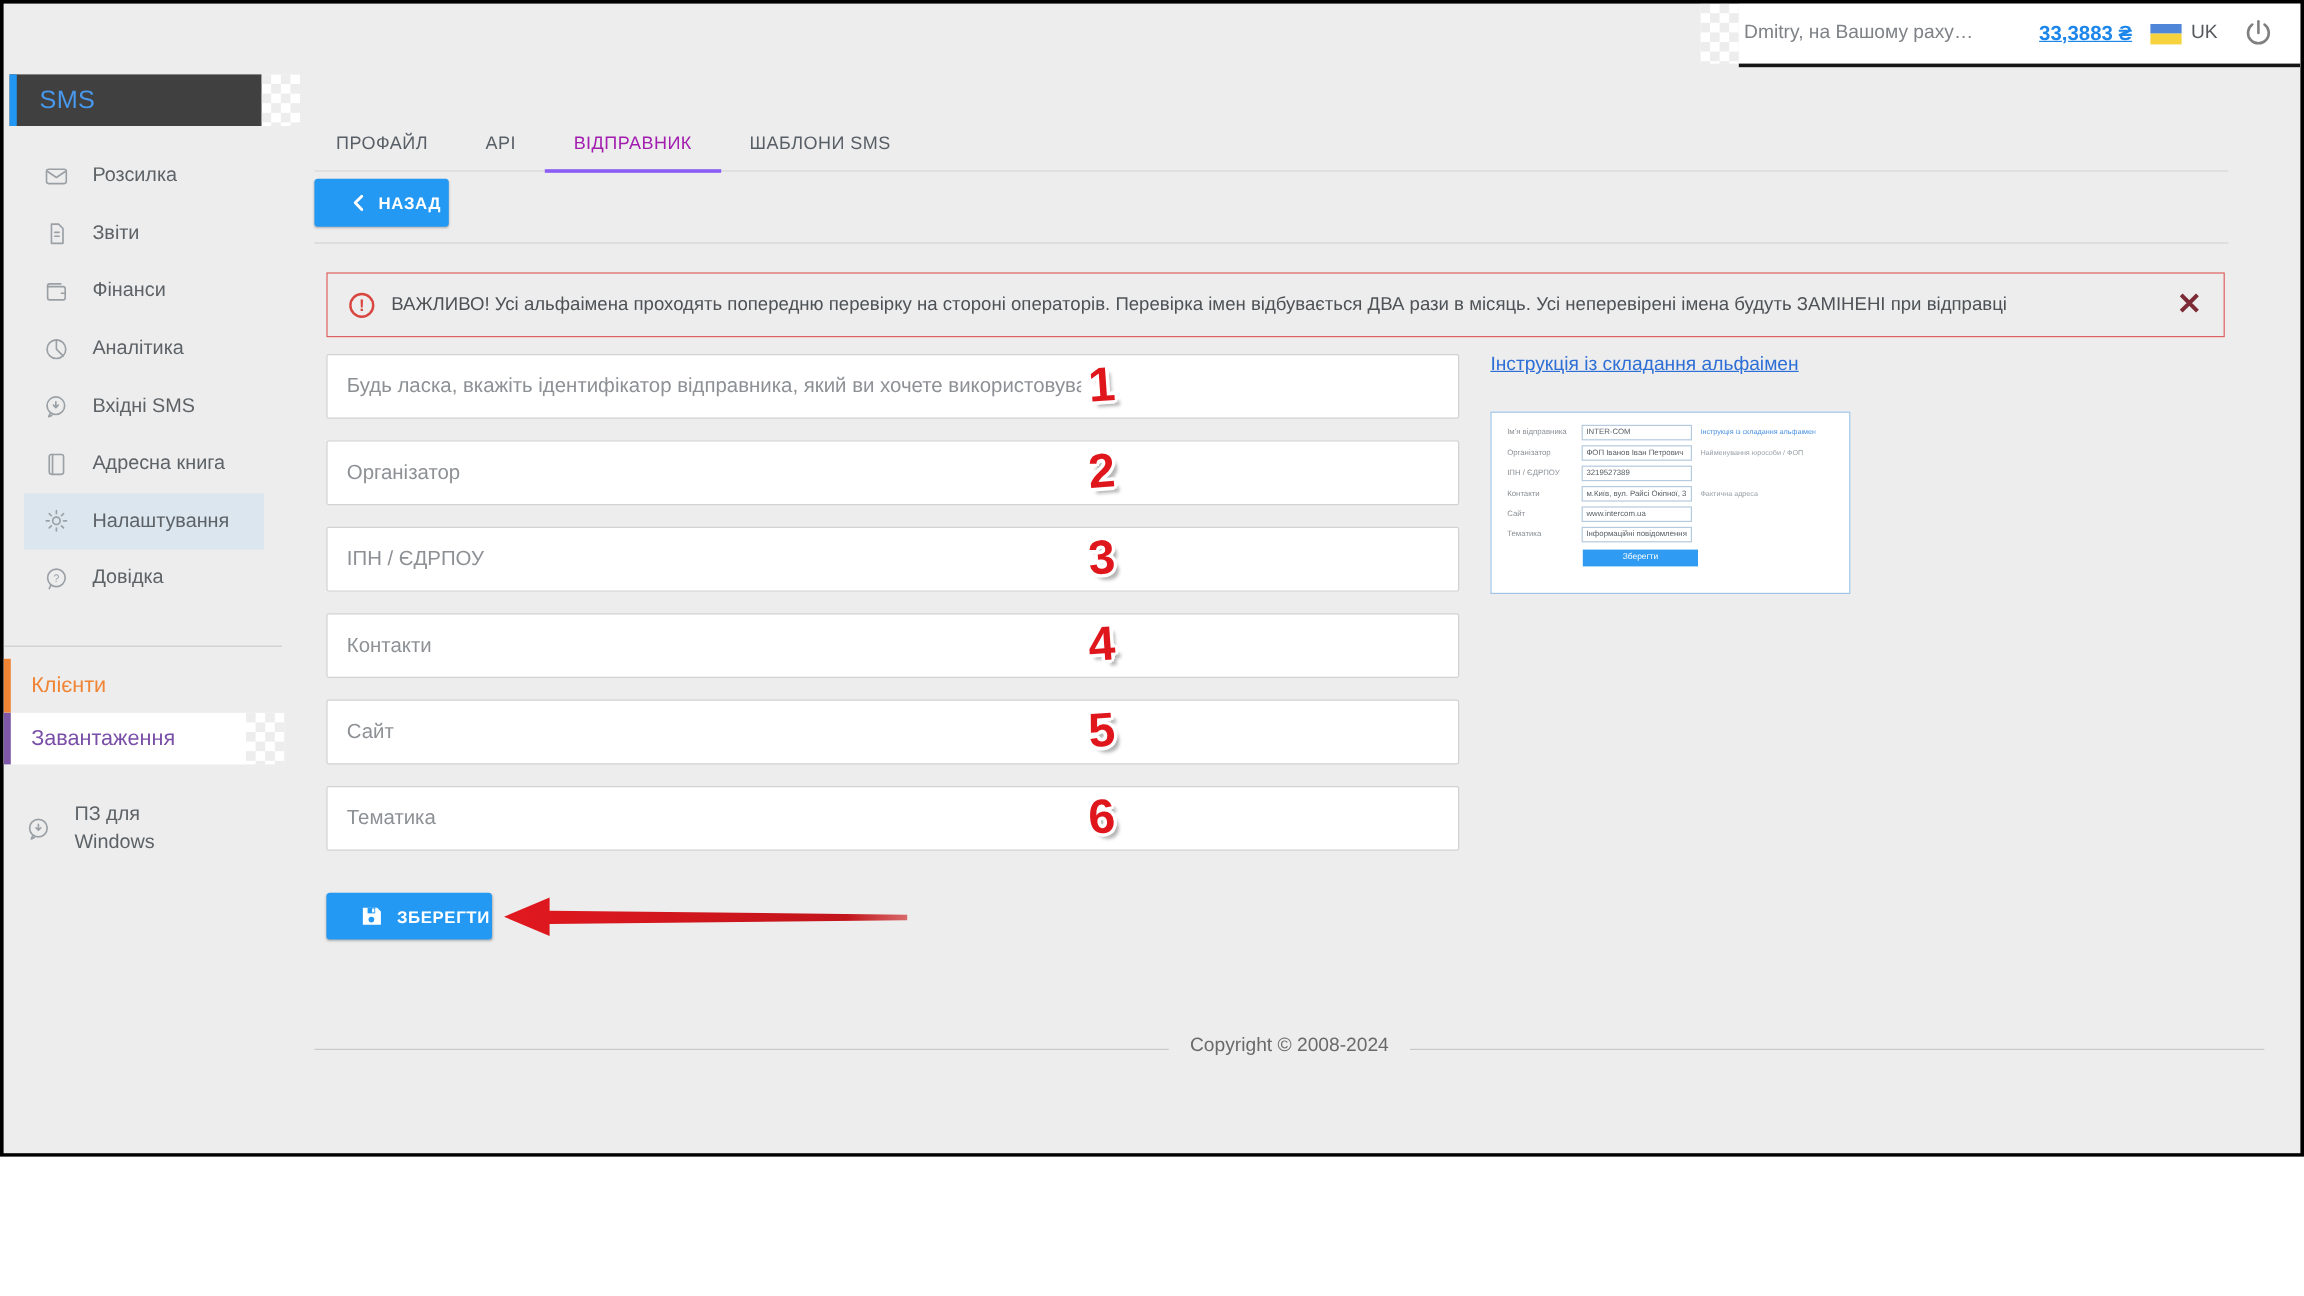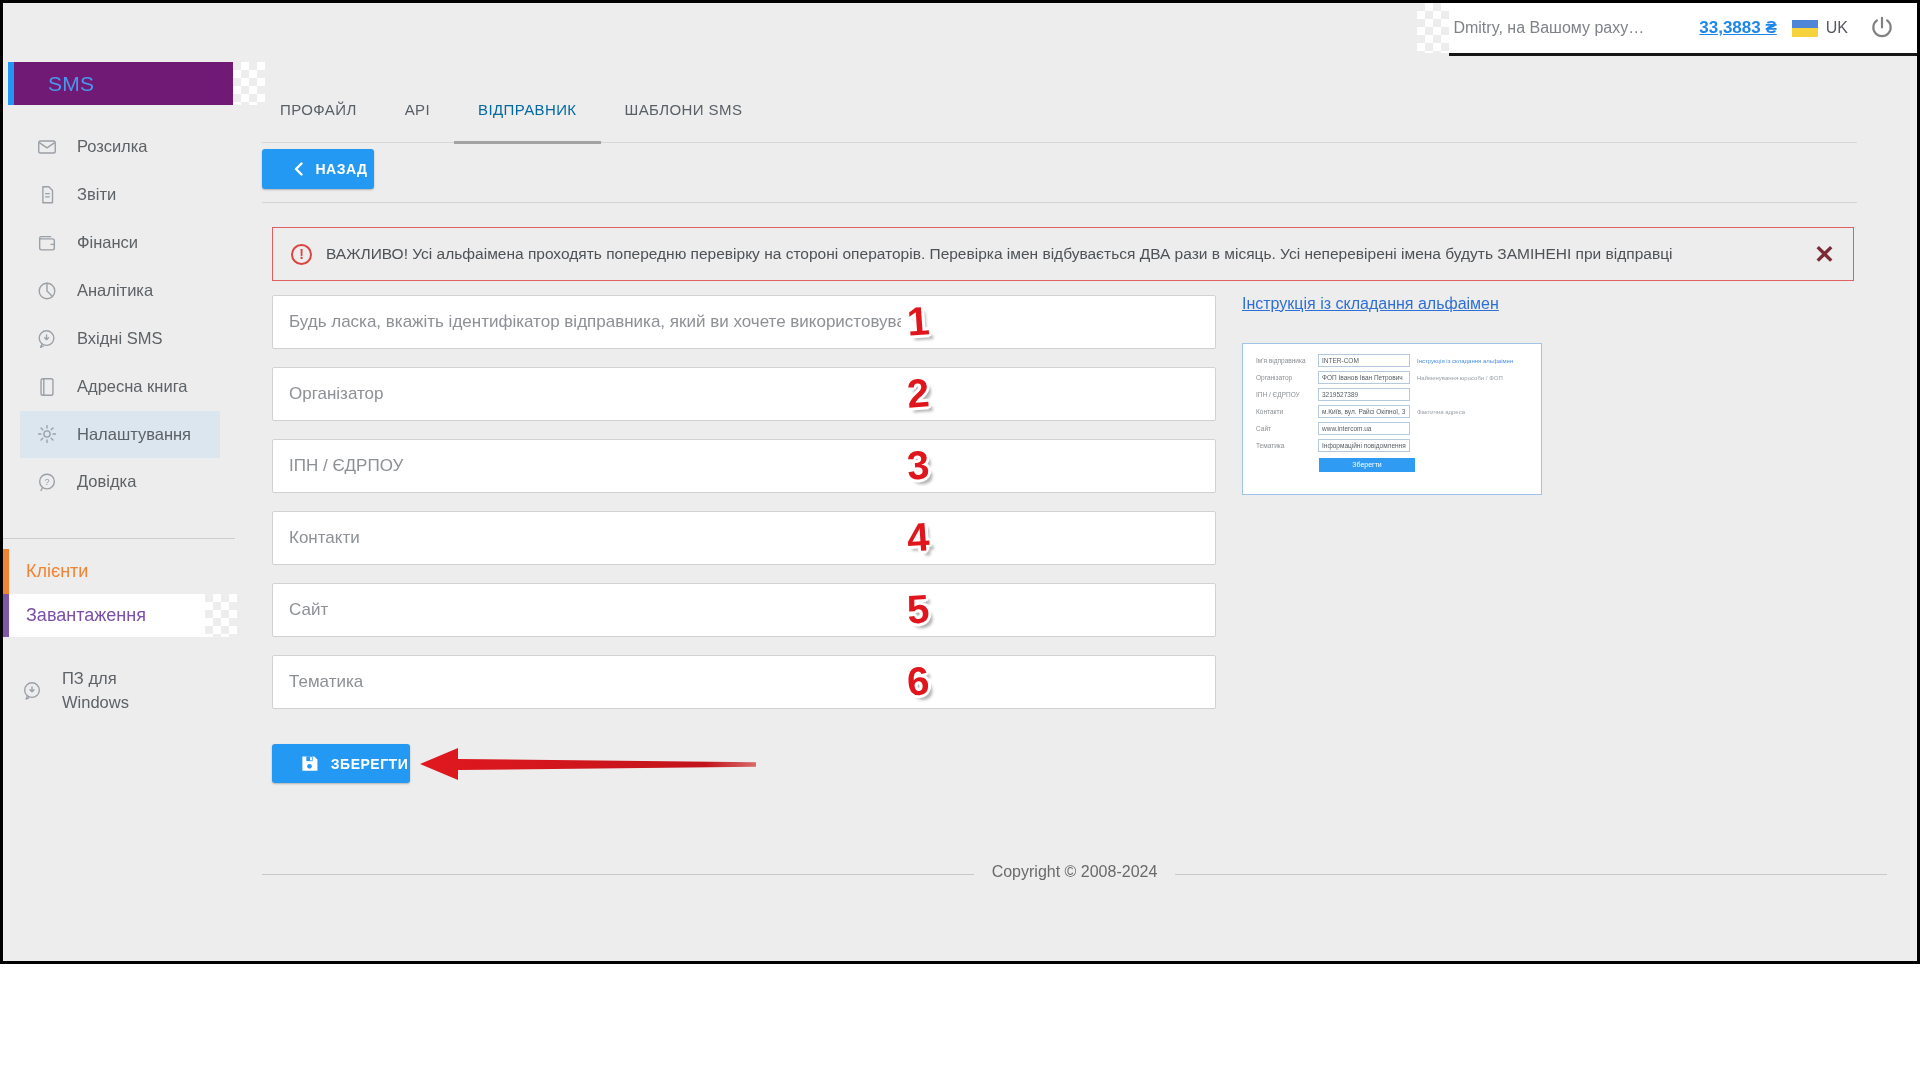--- a/index.html
+++ b/index.html
@@ -18,43 +18,43 @@
            gap:15px;padding-right:22px;box-sizing:border-box;z-index:6;}
   .user-label{color:#7e8287;font-size:16px;white-space:nowrap;}
   .balance{color:#1d86ea;font-weight:bold;font-size:17px;text-decoration:underline;cursor:pointer;white-space:nowrap;margin-left:40px;}
   .flag{width:26px;height:17px;display:inline-block;flex:none;cursor:pointer;}
   .flag .b{height:50%;background:#4f86d8;}
   .flag .y{height:50%;background:#f6d23c;}
   .lang{color:#56595d;font-size:16px;margin-left:-7px;cursor:pointer;}
   .power{cursor:pointer;display:flex;margin-left:6px;}
   
   .sidebar{position:absolute;left:0;top:0;width:232px;bottom:0;}
-  .brand-row{position:relative;margin:59px 0 0 5px;height:43px;background:#701a75;display:flex;align-items:center;
-             border-left:6px solid #2196f3;padding-left:34px;width:185px;cursor:pointer;}
+  .brand-row{position:relative;margin:59px 0 0 5px;height:43px;background:#404040;display:flex;align-items:center;
+             border-left:6px solid #2196f3;padding-left:19px;width:185px;cursor:pointer;}
   .brand-row span{color:#4898ee;font-size:21px;letter-spacing:.3px;}
   .menu{margin-top:18px;}
   .menu-item{display:flex;align-items:center;gap:19px;padding:12px 0 12px 33px;color:#5d6266;
              font-size:16.5px;cursor:pointer;line-height:1.45;}
   .menu-item .lbl{max-width:118px;}
   .menu-item.active{background:#dbe6ef;margin-left:17px;padding-left:16px;margin-right:15px;}
   .sicon{width:22px;height:22px;color:#9aa0a6;flex:none;display:flex;}
   .side-divider{height:1px;background:#cdcdcd;margin-top:32px;}
   .side-sec{height:45px;display:flex;align-items:center;border-left:6px solid transparent;
             padding-left:17px;font-size:18px;cursor:pointer;}
   .clients{border-left-color:#f08434;color:#f08434;margin-top:10px;}
   .downloads{border-left-color:#7e57a8;color:#7a4fa8;background:#fff;position:relative;width:179px;height:43px;}
   .software{margin-top:30px;display:flex;align-items:center;gap:19px;padding-left:18px;color:#5d6266;
             font-size:16.5px;line-height:1.45;cursor:pointer;}
   .software .lbl{max-width:92px;}
   
   .tabbar{position:absolute;left:259px;right:60px;top:98px;height:42px;border-bottom:1px solid #d8d8d8;
-          display:flex;box-sizing:border-box;}
+          display:flex;align-items:flex-end;box-sizing:border-box;}
   .tab{padding:0 24px 14px;font-size:15px;color:#585f66;letter-spacing:.4px;cursor:pointer;white-space:nowrap;}
   .tab:first-child{padding-left:18px;}
-  .tab.active{color:#0369a1;border-bottom:3px solid #a3a3a3;margin-bottom:-2px;padding-bottom:13px;}
+  .tab.active{color:#a21caf;border-bottom:3px solid #8b5cf6;margin-bottom:-2px;padding-bottom:13px;}
   .btn-blue{background:#2499f3;color:#fff;border:none;border-radius:3px;font-weight:bold;font-size:14px;
             letter-spacing:.5px;display:flex;align-items:center;justify-content:center;gap:12px;
             box-shadow:0 1px 2px rgba(0,0,0,.25);cursor:pointer;font-family:inherit;padding-left:32px;}
   .back-btn{position:absolute;left:259px;top:146px;width:112px;height:40px;}
   .div2{position:absolute;left:259px;right:60px;top:199px;height:1px;background:#d4d4d4;}
   .warning{position:absolute;left:269px;right:63px;top:224px;height:54px;border:1px solid #df6060;
            display:flex;align-items:center;gap:14px;padding:0 18px;box-sizing:border-box;
            color:#4e5256;font-size:15.5px;}
   .warn-icon{width:21px;height:21px;border:2px solid #d9453f;border-radius:50%;color:#d9453f;font-weight:bold;
              font-size:14px;display:flex;align-items:center;justify-content:center;flex:none;box-sizing:border-box;}

